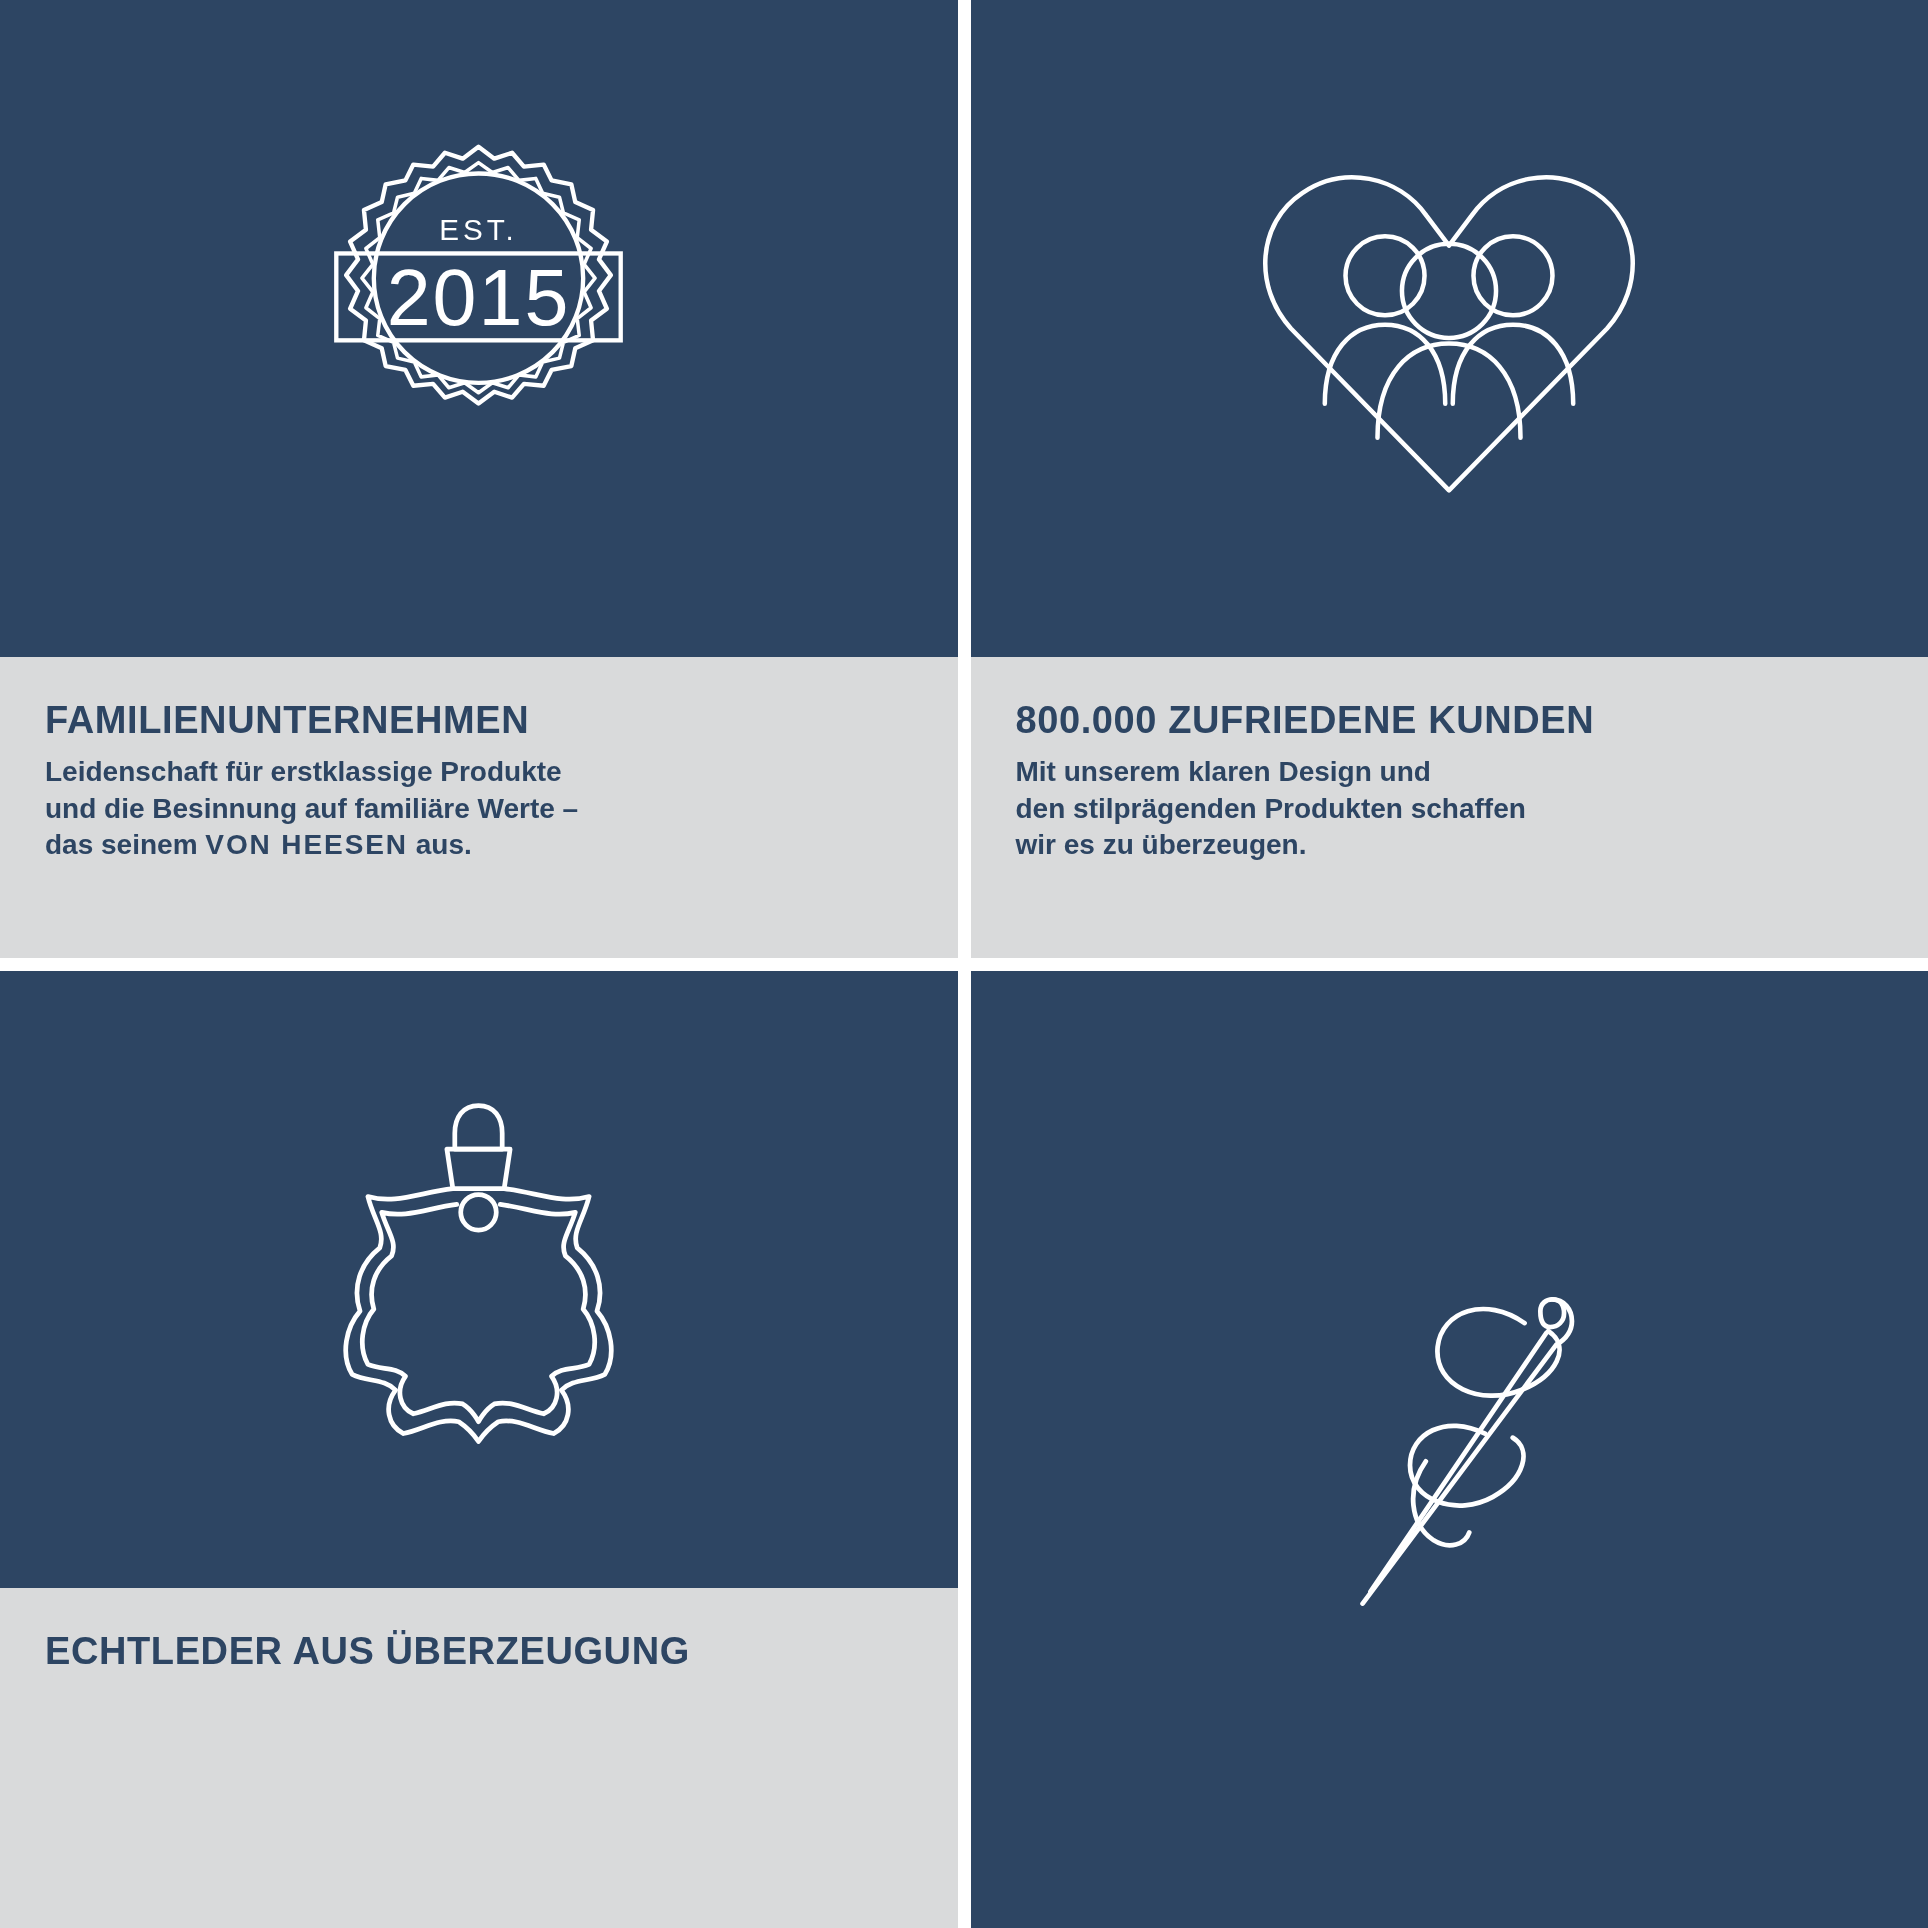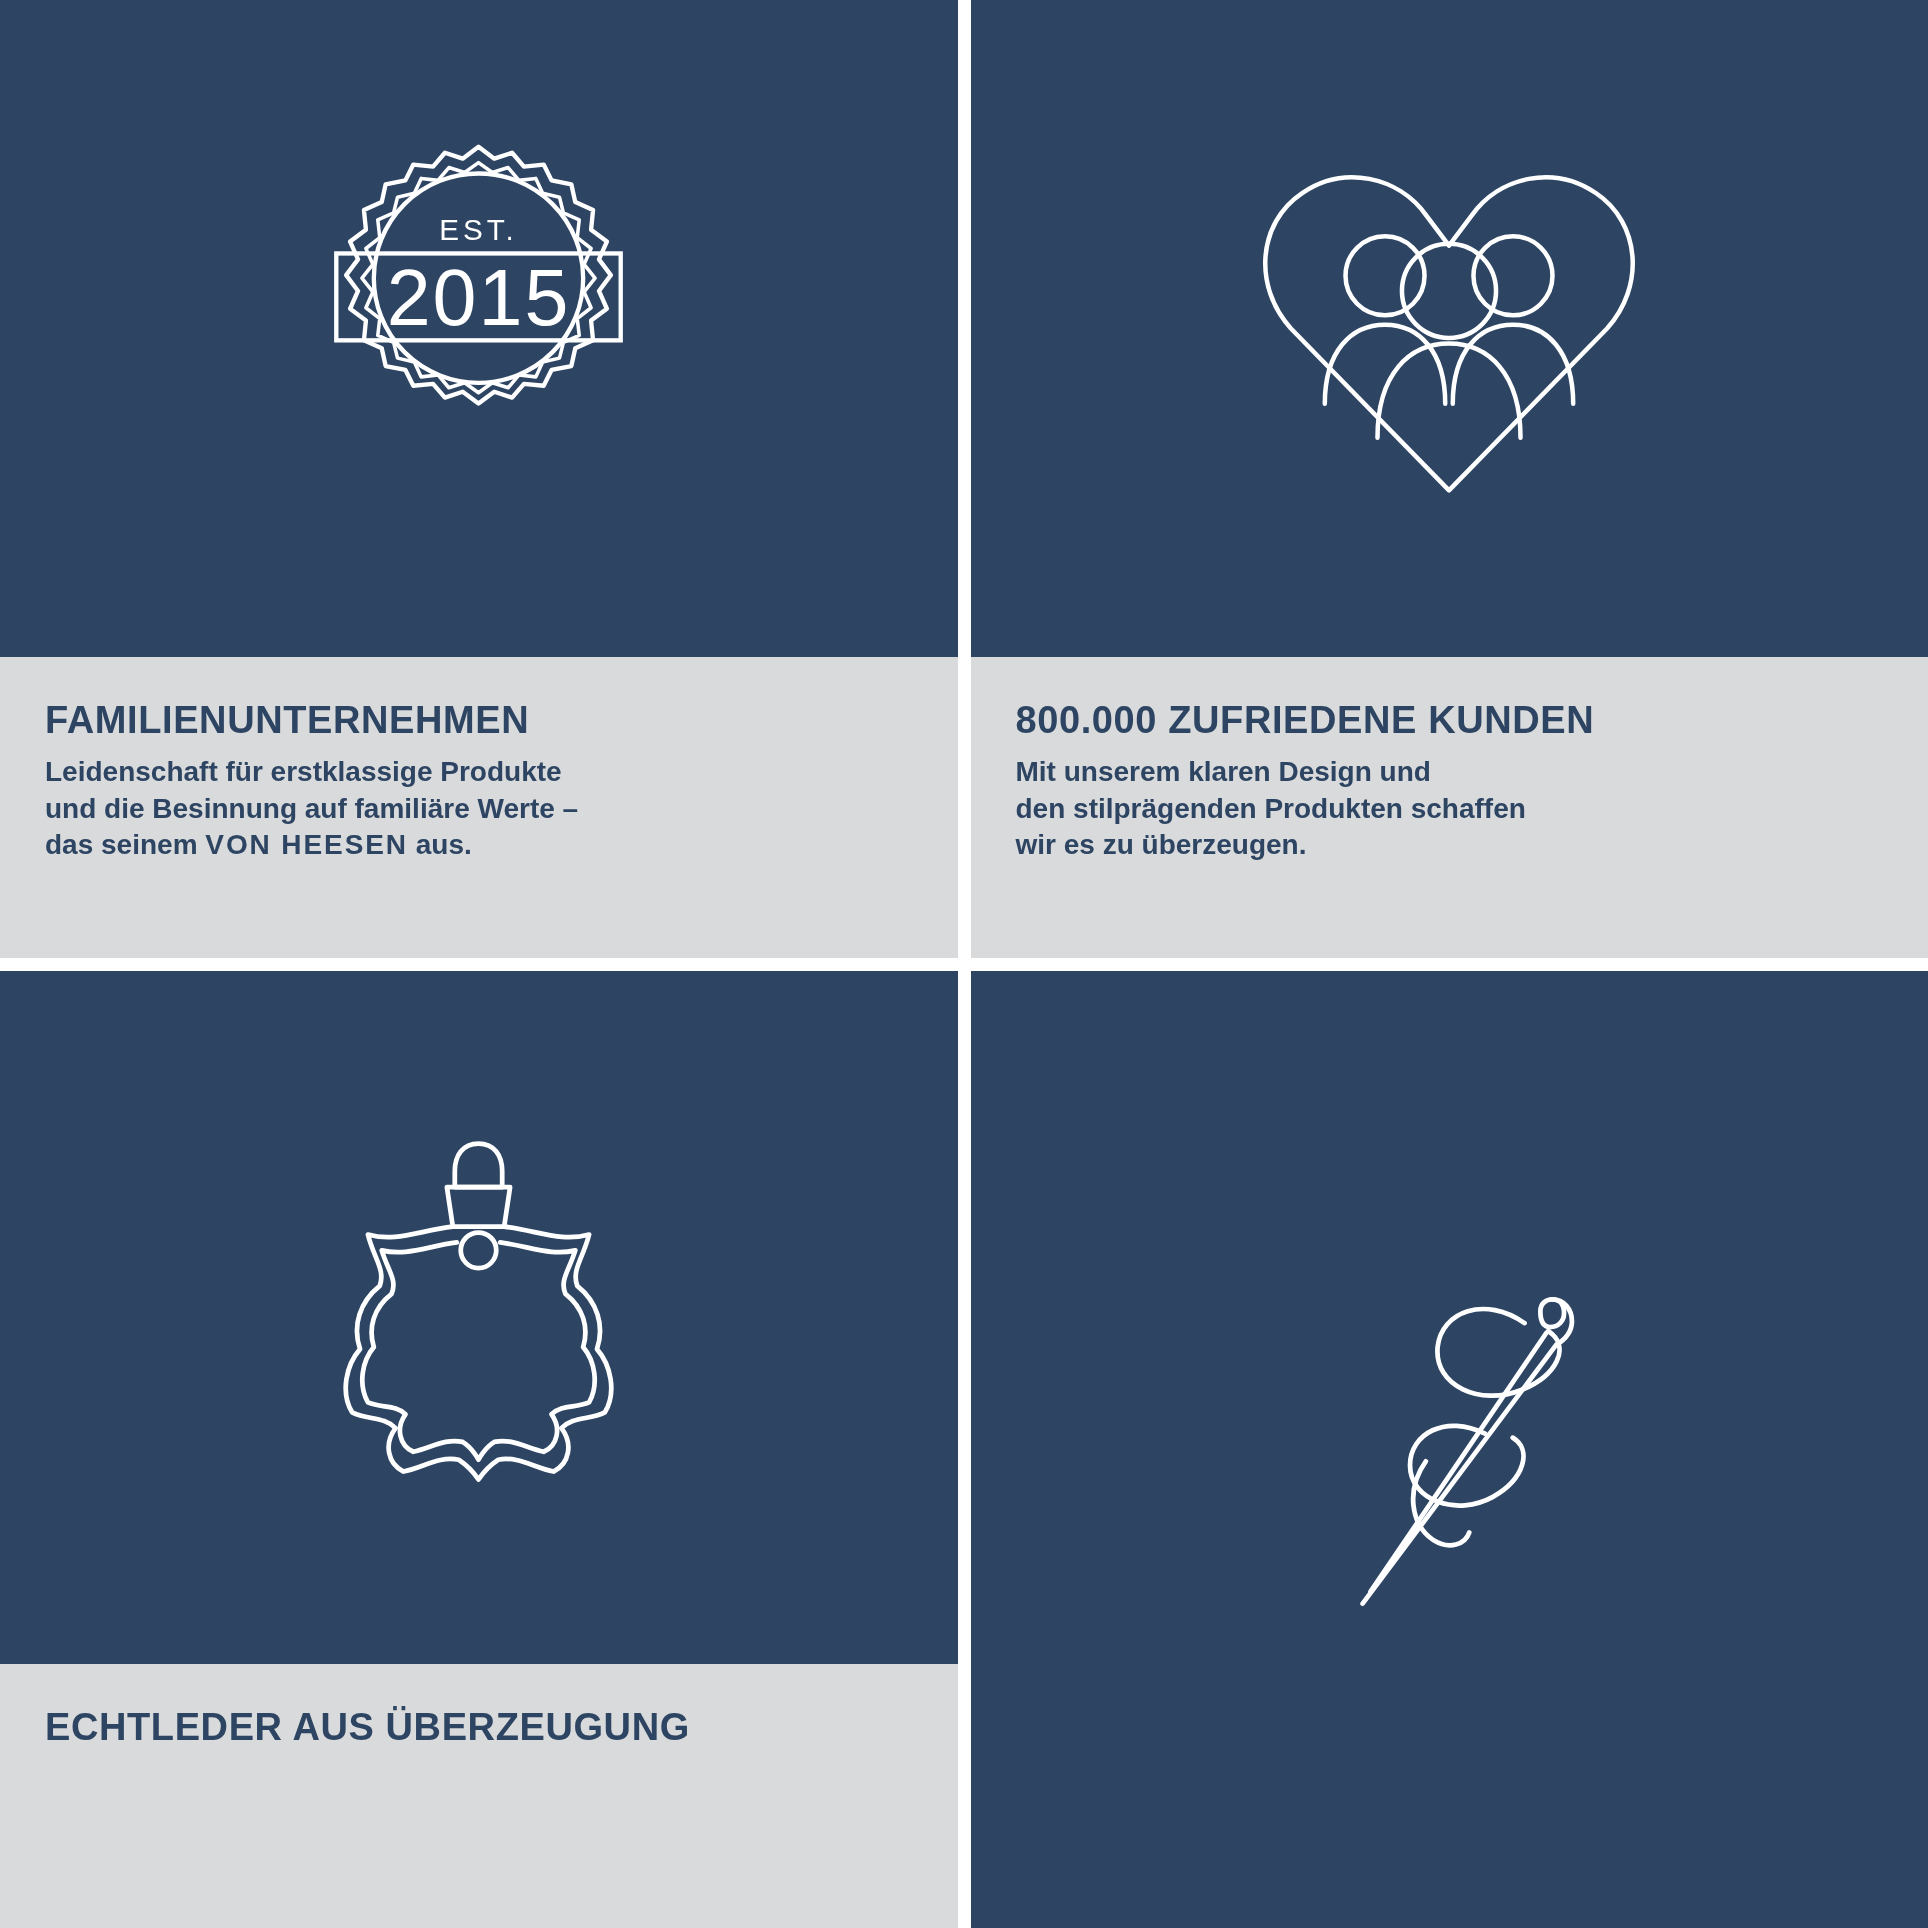--- a/index.html
+++ b/index.html
@@ -42,21 +42,21 @@
   }
   .text-area {
     background: #d9dadb;
     padding: 43px 41px 41px 45px;
     box-sizing: border-box;
   }
   .cell.top .text-area {
     height: 301px;
   }
   .cell.bottom .text-area {
-    height: 264px;
+    height: 340px;
   }
   .headline {
     color: #2d4563;
     font-size: 38px;
     font-weight: bold;
     letter-spacing: 0.6px;
     margin: 0 0 13px 0;
     line-height: 1.1;
     text-transform: uppercase;
   }

